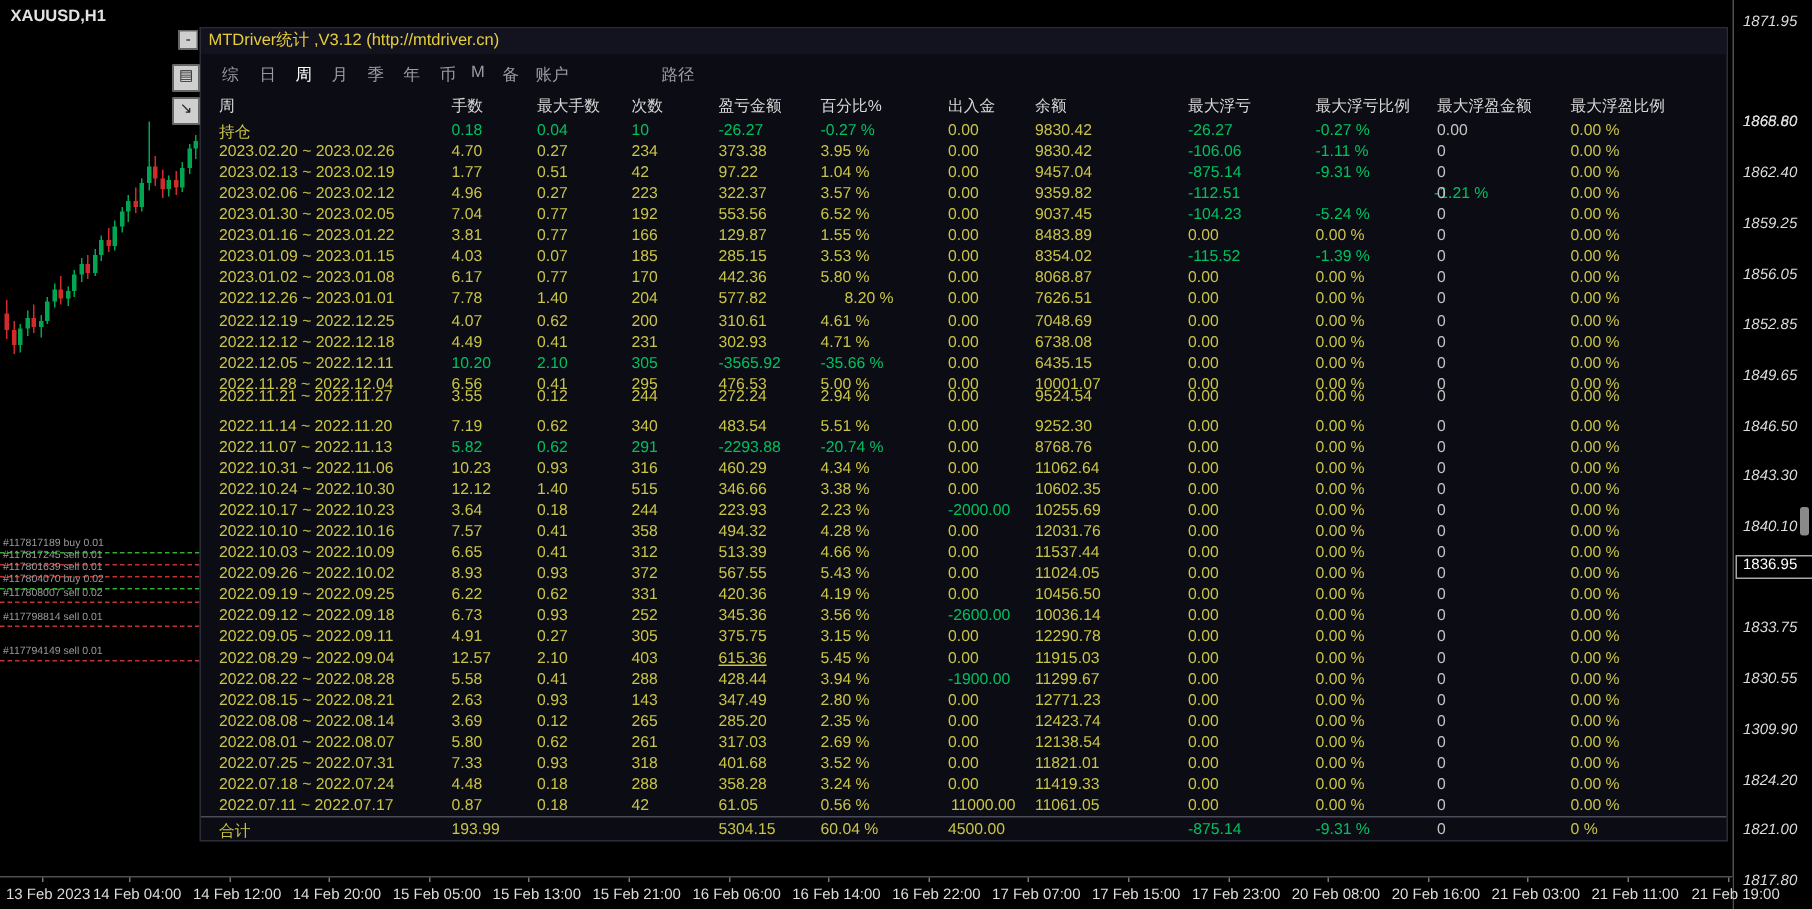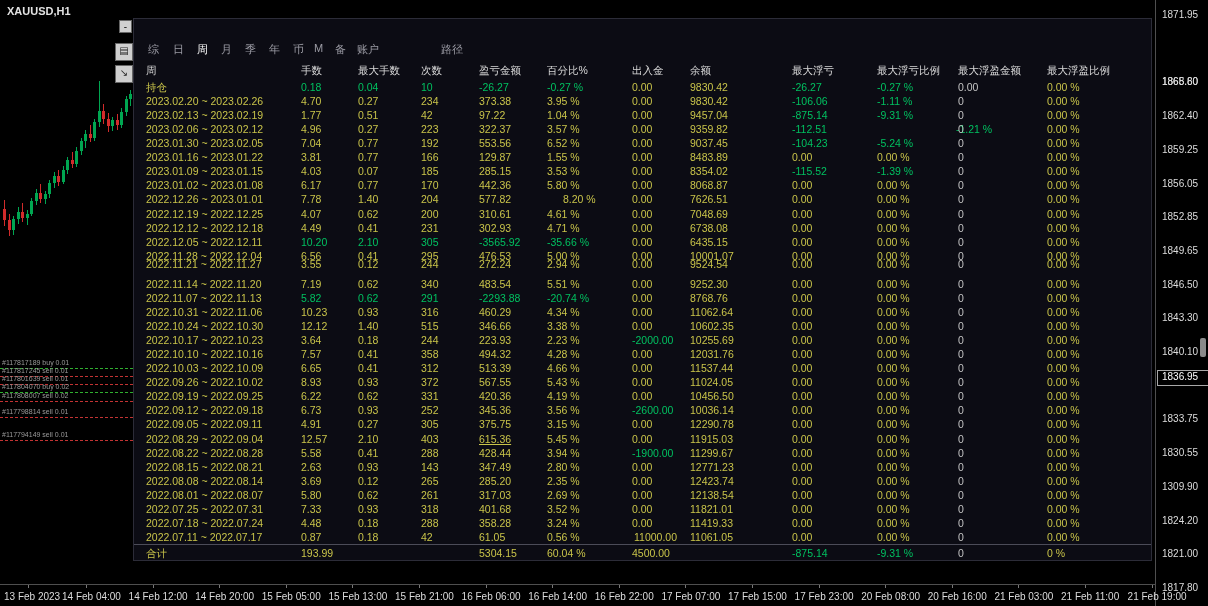--- a/index.html
+++ b/index.html
@@ -11,21 +11,21 @@
   .wick{position:absolute;width:1px;}
   .cbody{position:absolute;width:3px;}
   .wu,.bu{background:#00a651;}
   .wd,.bd{background:#d22b2b;}
   .oline{position:absolute;left:0;width:133px;height:0;border-top:1px dashed #888;}
   .oline.buy{border-color:#2fae2f;}
   .oline.sell{border-color:#c23333;}
   .olabel{position:absolute;font-size:7px;color:#9a9a9a;white-space:nowrap;}
   
   .price-axis{position:absolute;left:1155px;top:0;width:53px;height:606px;background:#000;border-left:1px solid #4f4f4f;z-index:2;}
-  .plabel{position:absolute;left:6px;font-size:10px;color:#dcdcdc;white-space:nowrap;}
+  .plabel{position:absolute;left:6px;font-size:10px;color:#dcdcdc;white-space:nowrap;font-style:italic;}
   .cur{position:absolute;left:1px;width:49px;height:14px;border:1px solid #a8a8a8;background:#000;color:#fff;font-size:10px;line-height:12px;padding-left:4px;}
   .time-axis{position:absolute;left:0;top:584px;width:1155px;height:22px;background:#000;border-top:1px solid #4f4f4f;z-index:2;}
   .tlabel{position:absolute;top:6px;font-size:10px;color:#dcdcdc;white-space:nowrap;}
   .tick{position:absolute;top:0;width:1px;height:3px;background:#777;}
   .scroll-thumb{position:absolute;left:1200px;top:338px;width:6px;height:19px;background:#8a8a8a;border-radius:2px;z-index:3;}
   
   .min-btn{position:absolute;left:119px;top:20px;width:13px;height:13px;background:#cfcfcf;border:1px solid #666;
            color:#111;font-size:10px;line-height:9px;text-align:center;padding:0;z-index:12;font-family:inherit;}
   .side-btn{position:absolute;left:115px;width:16px;height:16px;background:#cfcfcf;border:1px solid #666;color:#222;
             font-size:10px;line-height:14px;text-align:center;z-index:12;}
@@ -190,20 +190,21 @@
       <span class="tlabel" style="left: 1127.6px;">21 Feb 19:00</span>
       <div class="tick" style="left: 1151.6px;"></div>
     </div>
   <div class="scroll-thumb"></div>
 
   <button class="min-btn">-</button>
   <div class="side-btn" id="side-btn-1">▤</div>
   <div class="side-btn" id="side-btn-2">↘</div>
 
   <div class="panel">
+    <div class="titlebar">MTDriver统计 ,V3.12 (http://mtdriver.cn)</div>
     <div class="menu" id="menu">
         <span class="mi" style="left: 14px;">综</span>
         <span class="mi" style="left: 39px;">日</span>
         <span class="mi sel" style="left: 63px;">周</span>
         <span class="mi" style="left: 87px;">月</span>
         <span class="mi" style="left: 111px;">季</span>
         <span class="mi" style="left: 135px;">年</span>
         <span class="mi" style="left: 159px;">币</span>
         <span class="mi" style="left: 180px;">M</span>
         <span class="mi" style="left: 201px;">备</span>

